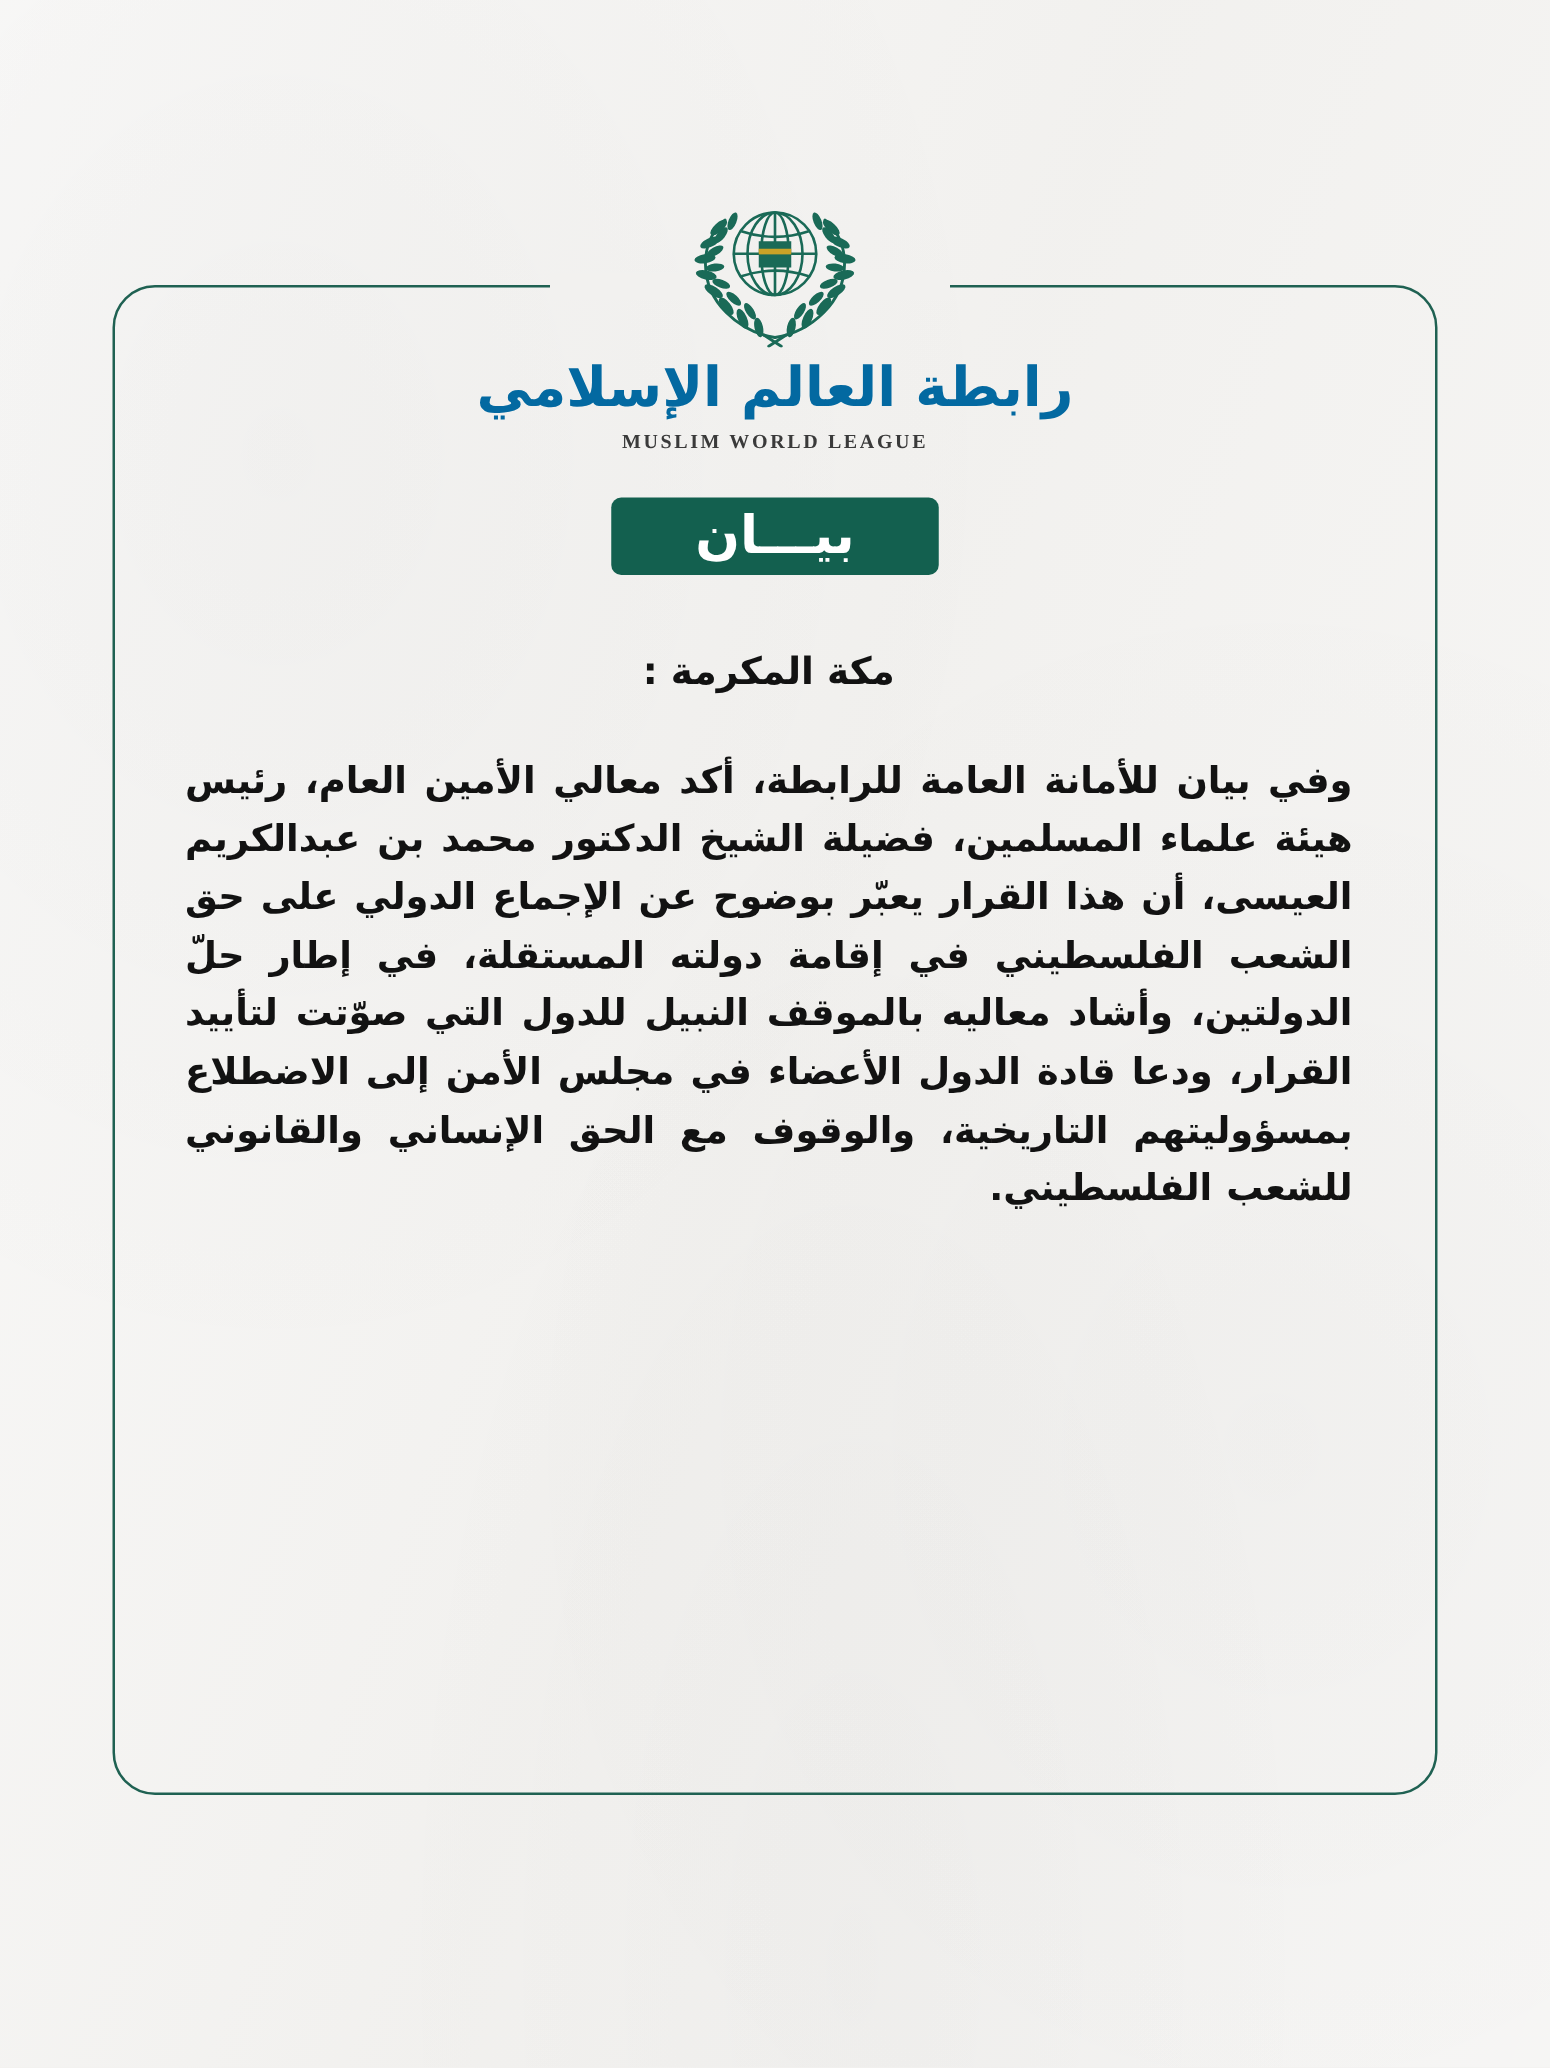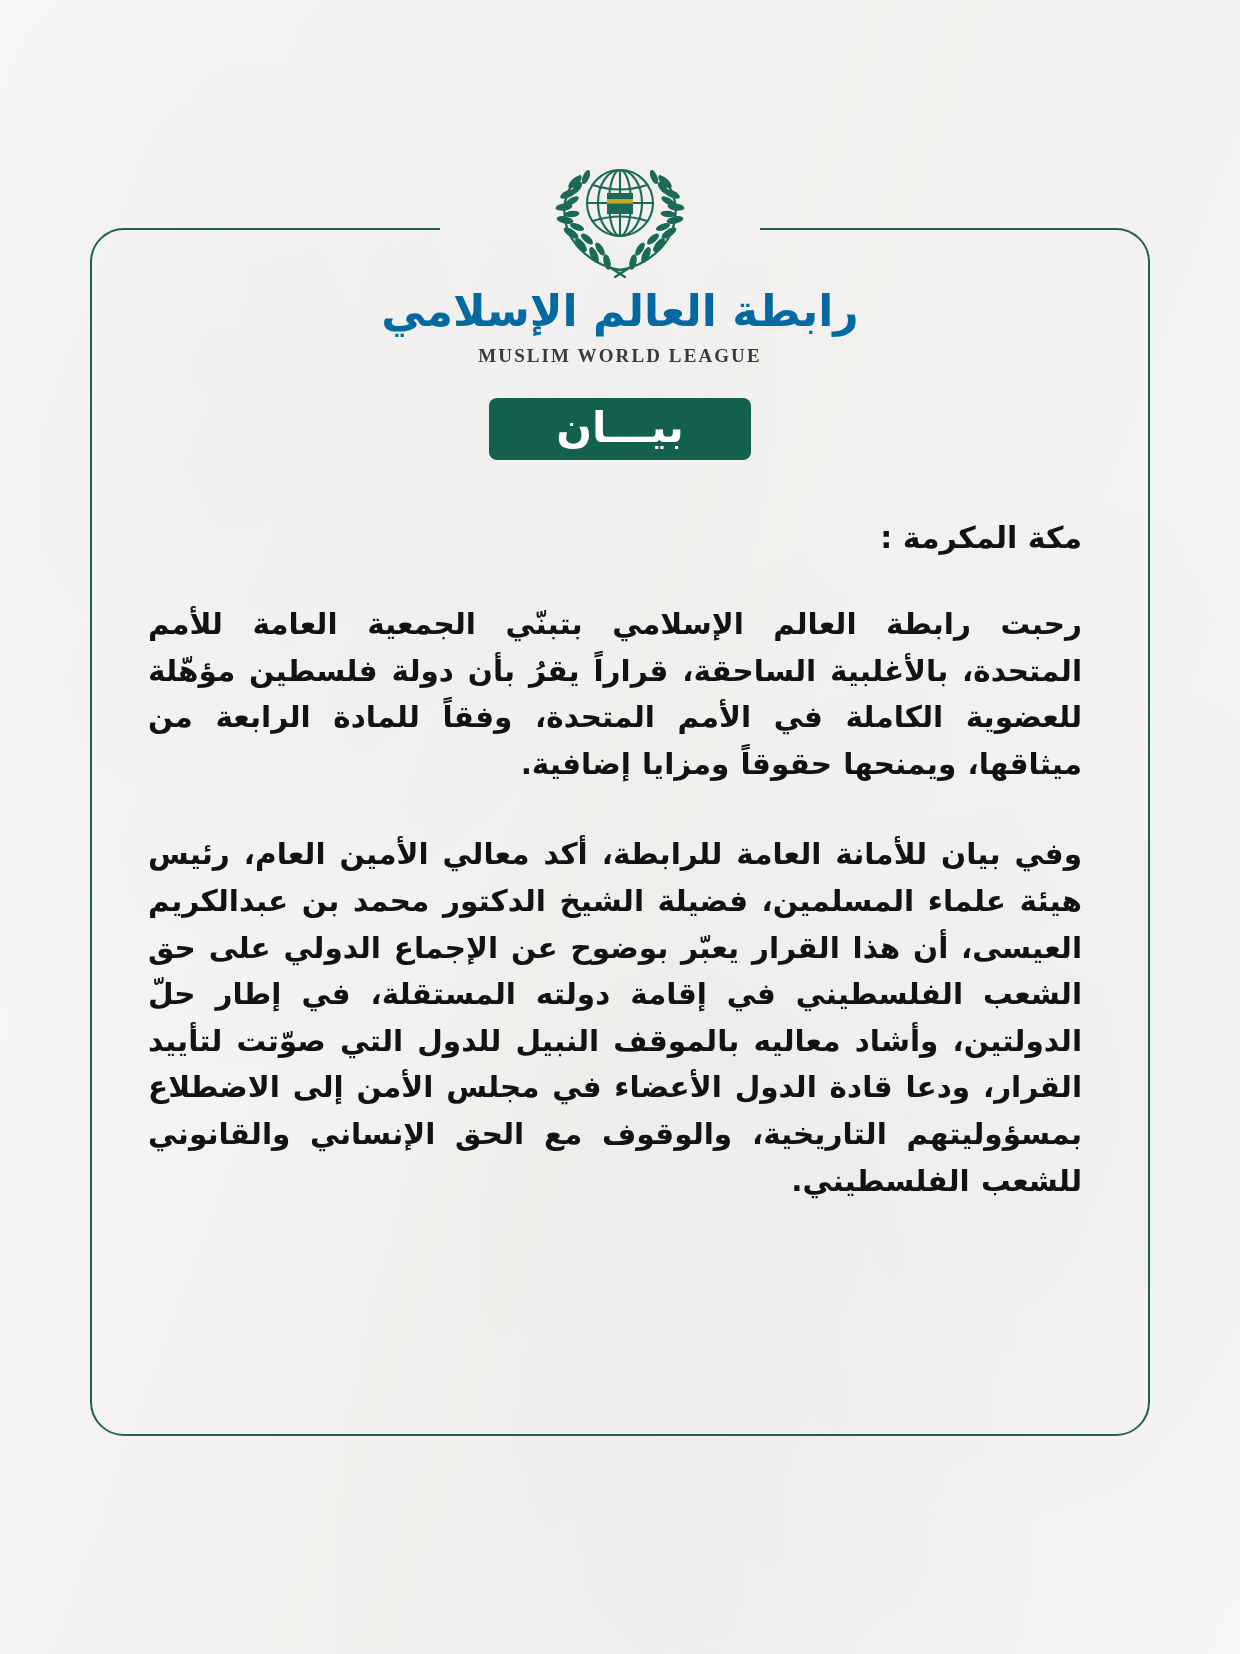--- a/index.html
+++ b/index.html
@@ -80,21 +80,21 @@
     font-family: "DejaVu Sans", sans-serif;
     font-size: 44px;
     font-weight: 700;
     color: #0369a1;
     letter-spacing: 0px;
     line-height: 1.15;
     direction: rtl;
   }
   .wordmark-en {
     font-family: "Liberation Serif", serif;
-    font-size: 19px;
+    font-size: 16px;
     font-weight: 700;
     letter-spacing: 2.1px;
     color: #3a3a3a;
     margin-top: 8px;
     direction: ltr;
   }
 
   
   .badge-row {
     position: absolute;
@@ -127,21 +127,21 @@
     width: 934px;
     direction: rtl;
     text-align: justify;
     z-index: 2;
   }
   .dateline {
     font-family: "DejaVu Sans", sans-serif;
     font-size: 30px;
     font-weight: 700;
     color: #121212;
-    text-align: right;
+    text-align: center;
     margin: 0 0 46px 0;
     direction: rtl;
   }
   .para {
     font-family: "DejaVu Sans", sans-serif;
     font-size: 29.5px;
     font-weight: 700;
     color: #121212;
     line-height: 1.58;
     margin: 0 0 44px 0;
@@ -235,17 +235,16 @@
     <div class="wordmark-ar">رابطة العالم الإسلامي</div>
     <div class="wordmark-en">MUSLIM WORLD LEAGUE</div>
   </div>
 
   <div class="badge-row">
     <span class="badge">بيـــان</span>
   </div>
 
   <div class="content">
     <p class="dateline">مكة المكرمة :</p>
-    <p class="para">رحبت رابطة العالم الإسلامي بتبنّي الجمعية العامة للأمم المتحدة، بالأغلبية الساحقة، قراراً يقرُ بأن دولة فلسطين مؤهّلة للعضوية الكاملة في الأمم المتحدة، وفقاً للمادة الرابعة من ميثاقها، ويمنحها حقوقاً ومزايا إضافية.</p>
     <p class="para">وفي بيان للأمانة العامة للرابطة، أكد معالي الأمين العام، رئيس هيئة علماء المسلمين، فضيلة الشيخ الدكتور محمد بن عبدالكريم العيسى، أن هذا القرار يعبّر بوضوح عن الإجماع الدولي على حق الشعب الفلسطيني في إقامة دولته المستقلة، في إطار حلّ الدولتين، وأشاد معاليه بالموقف النبيل للدول التي صوّتت لتأييد القرار، ودعا قادة الدول الأعضاء في مجلس الأمن إلى الاضطلاع بمسؤوليتهم التاريخية، والوقوف مع الحق الإنساني والقانوني للشعب الفلسطيني.</p>
   </div>
 
 </div>
 
 </body></html>

